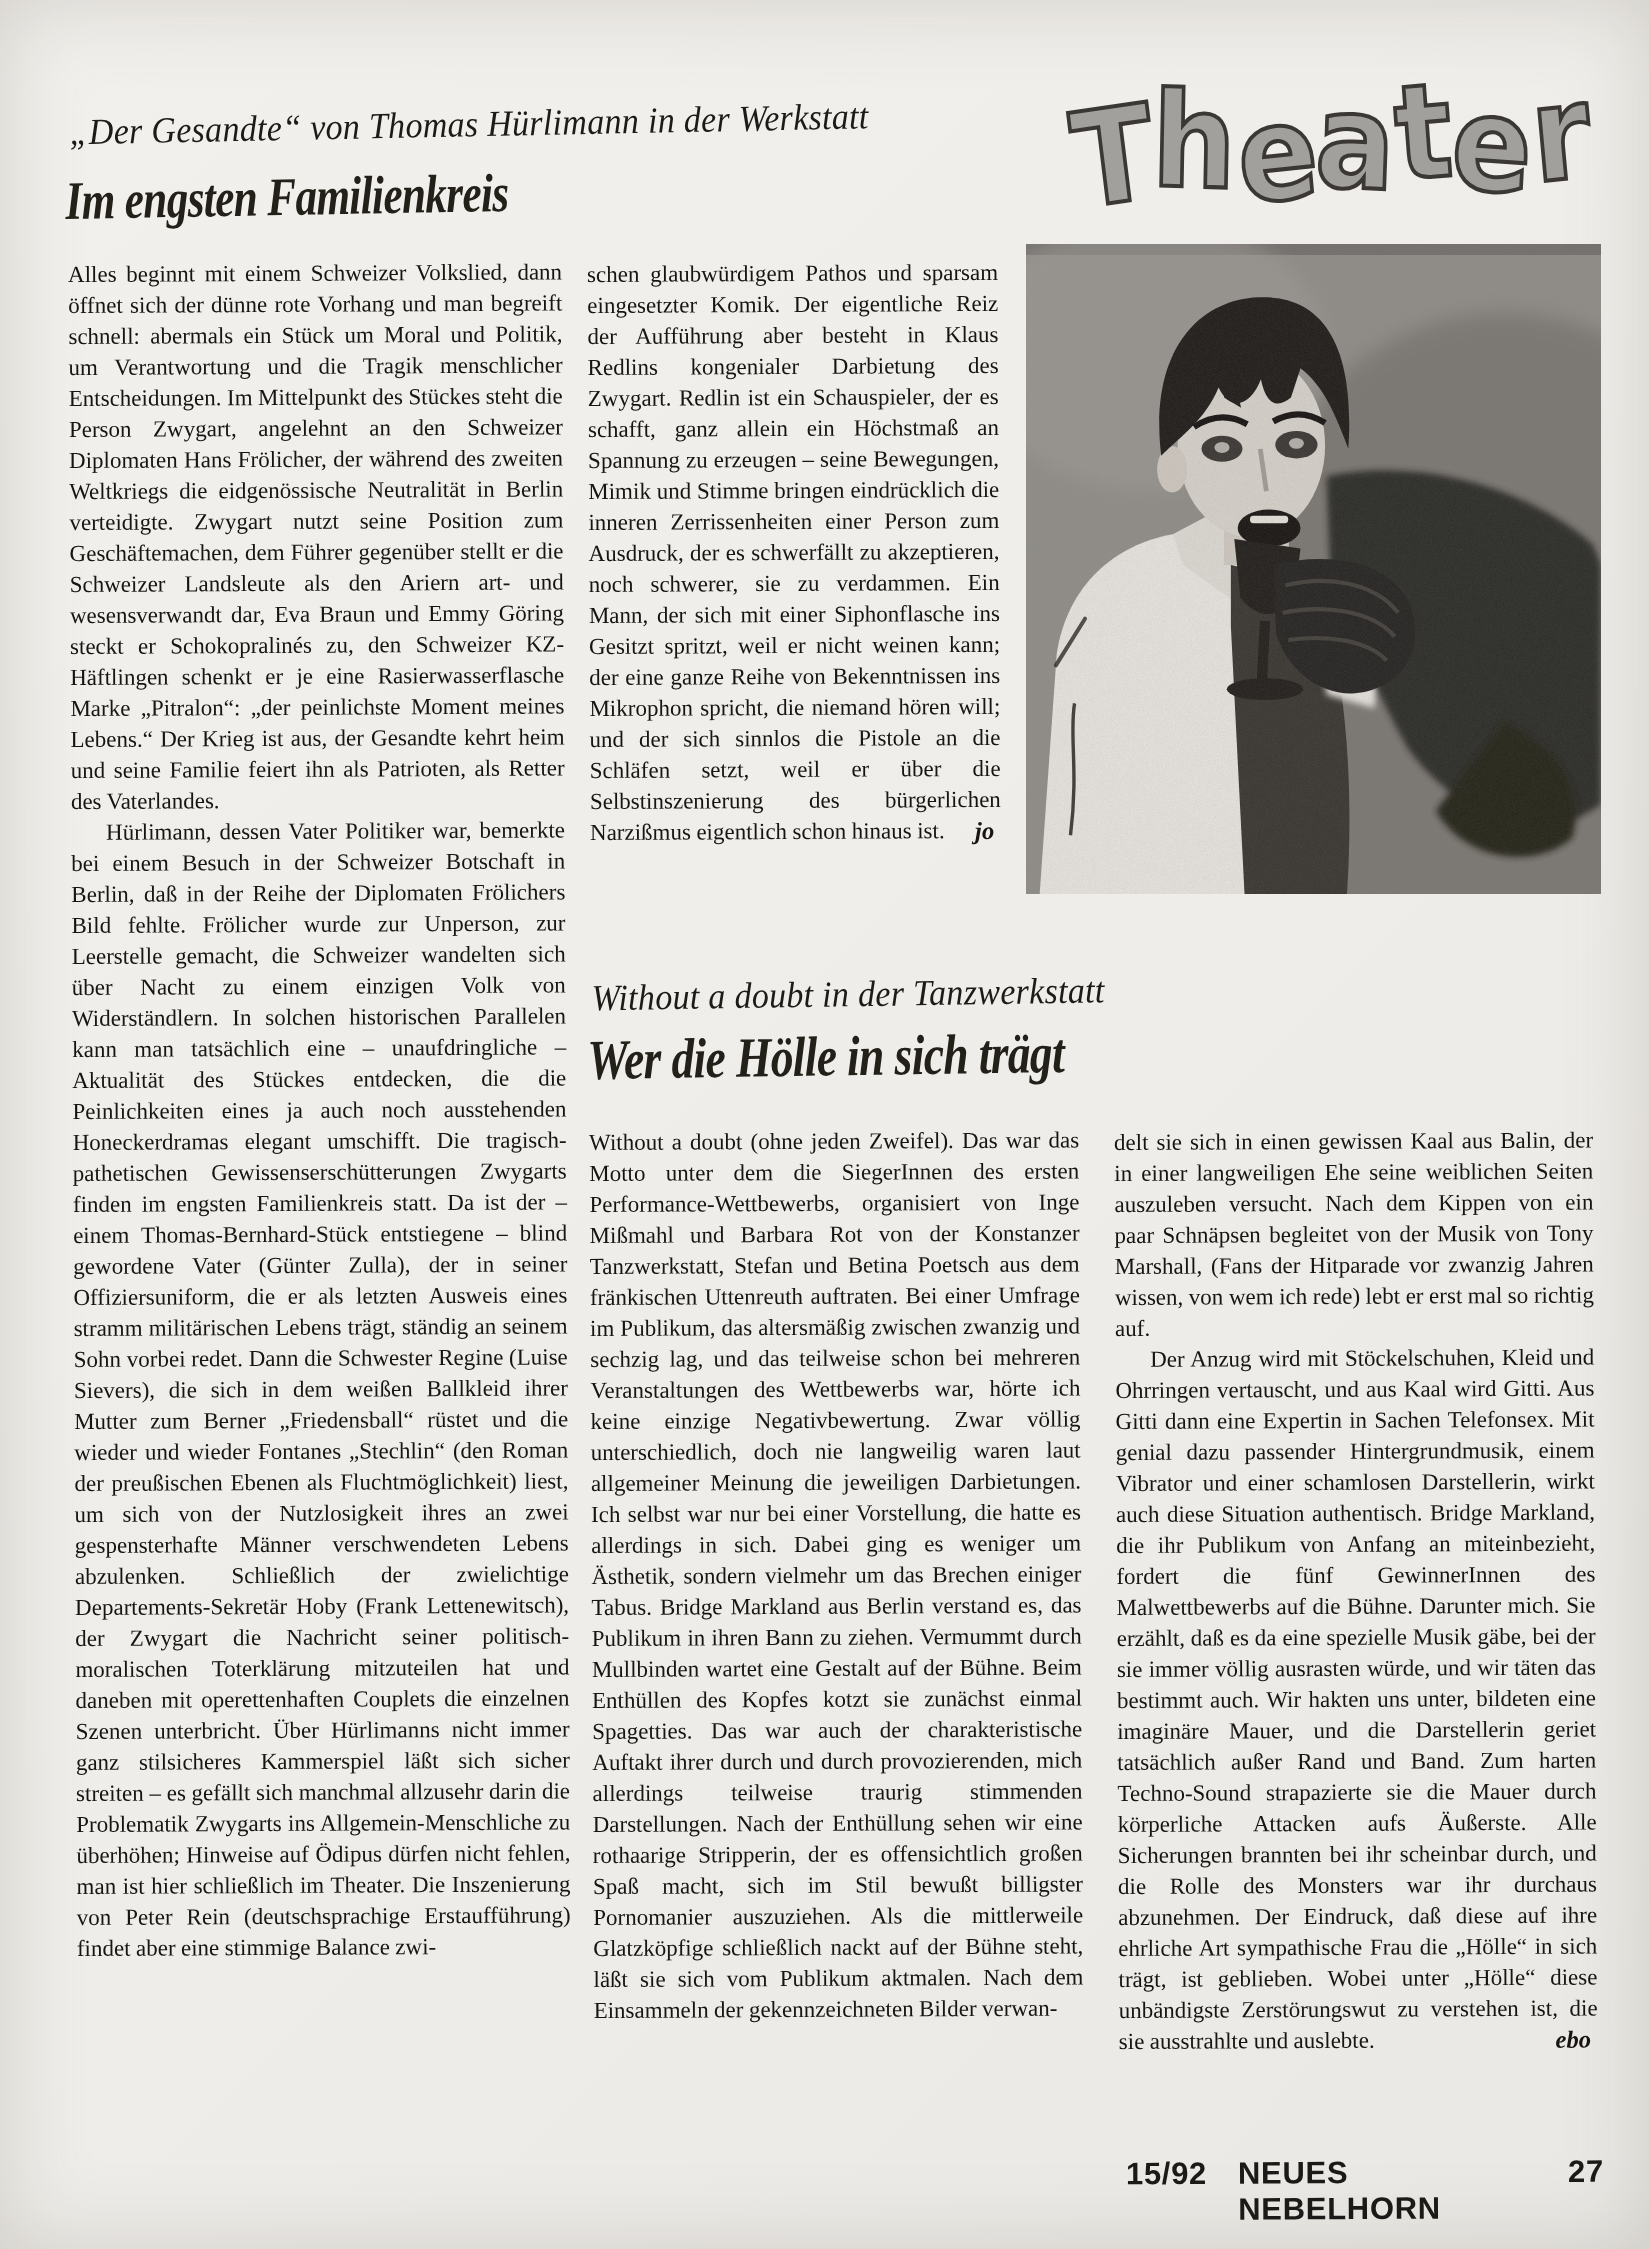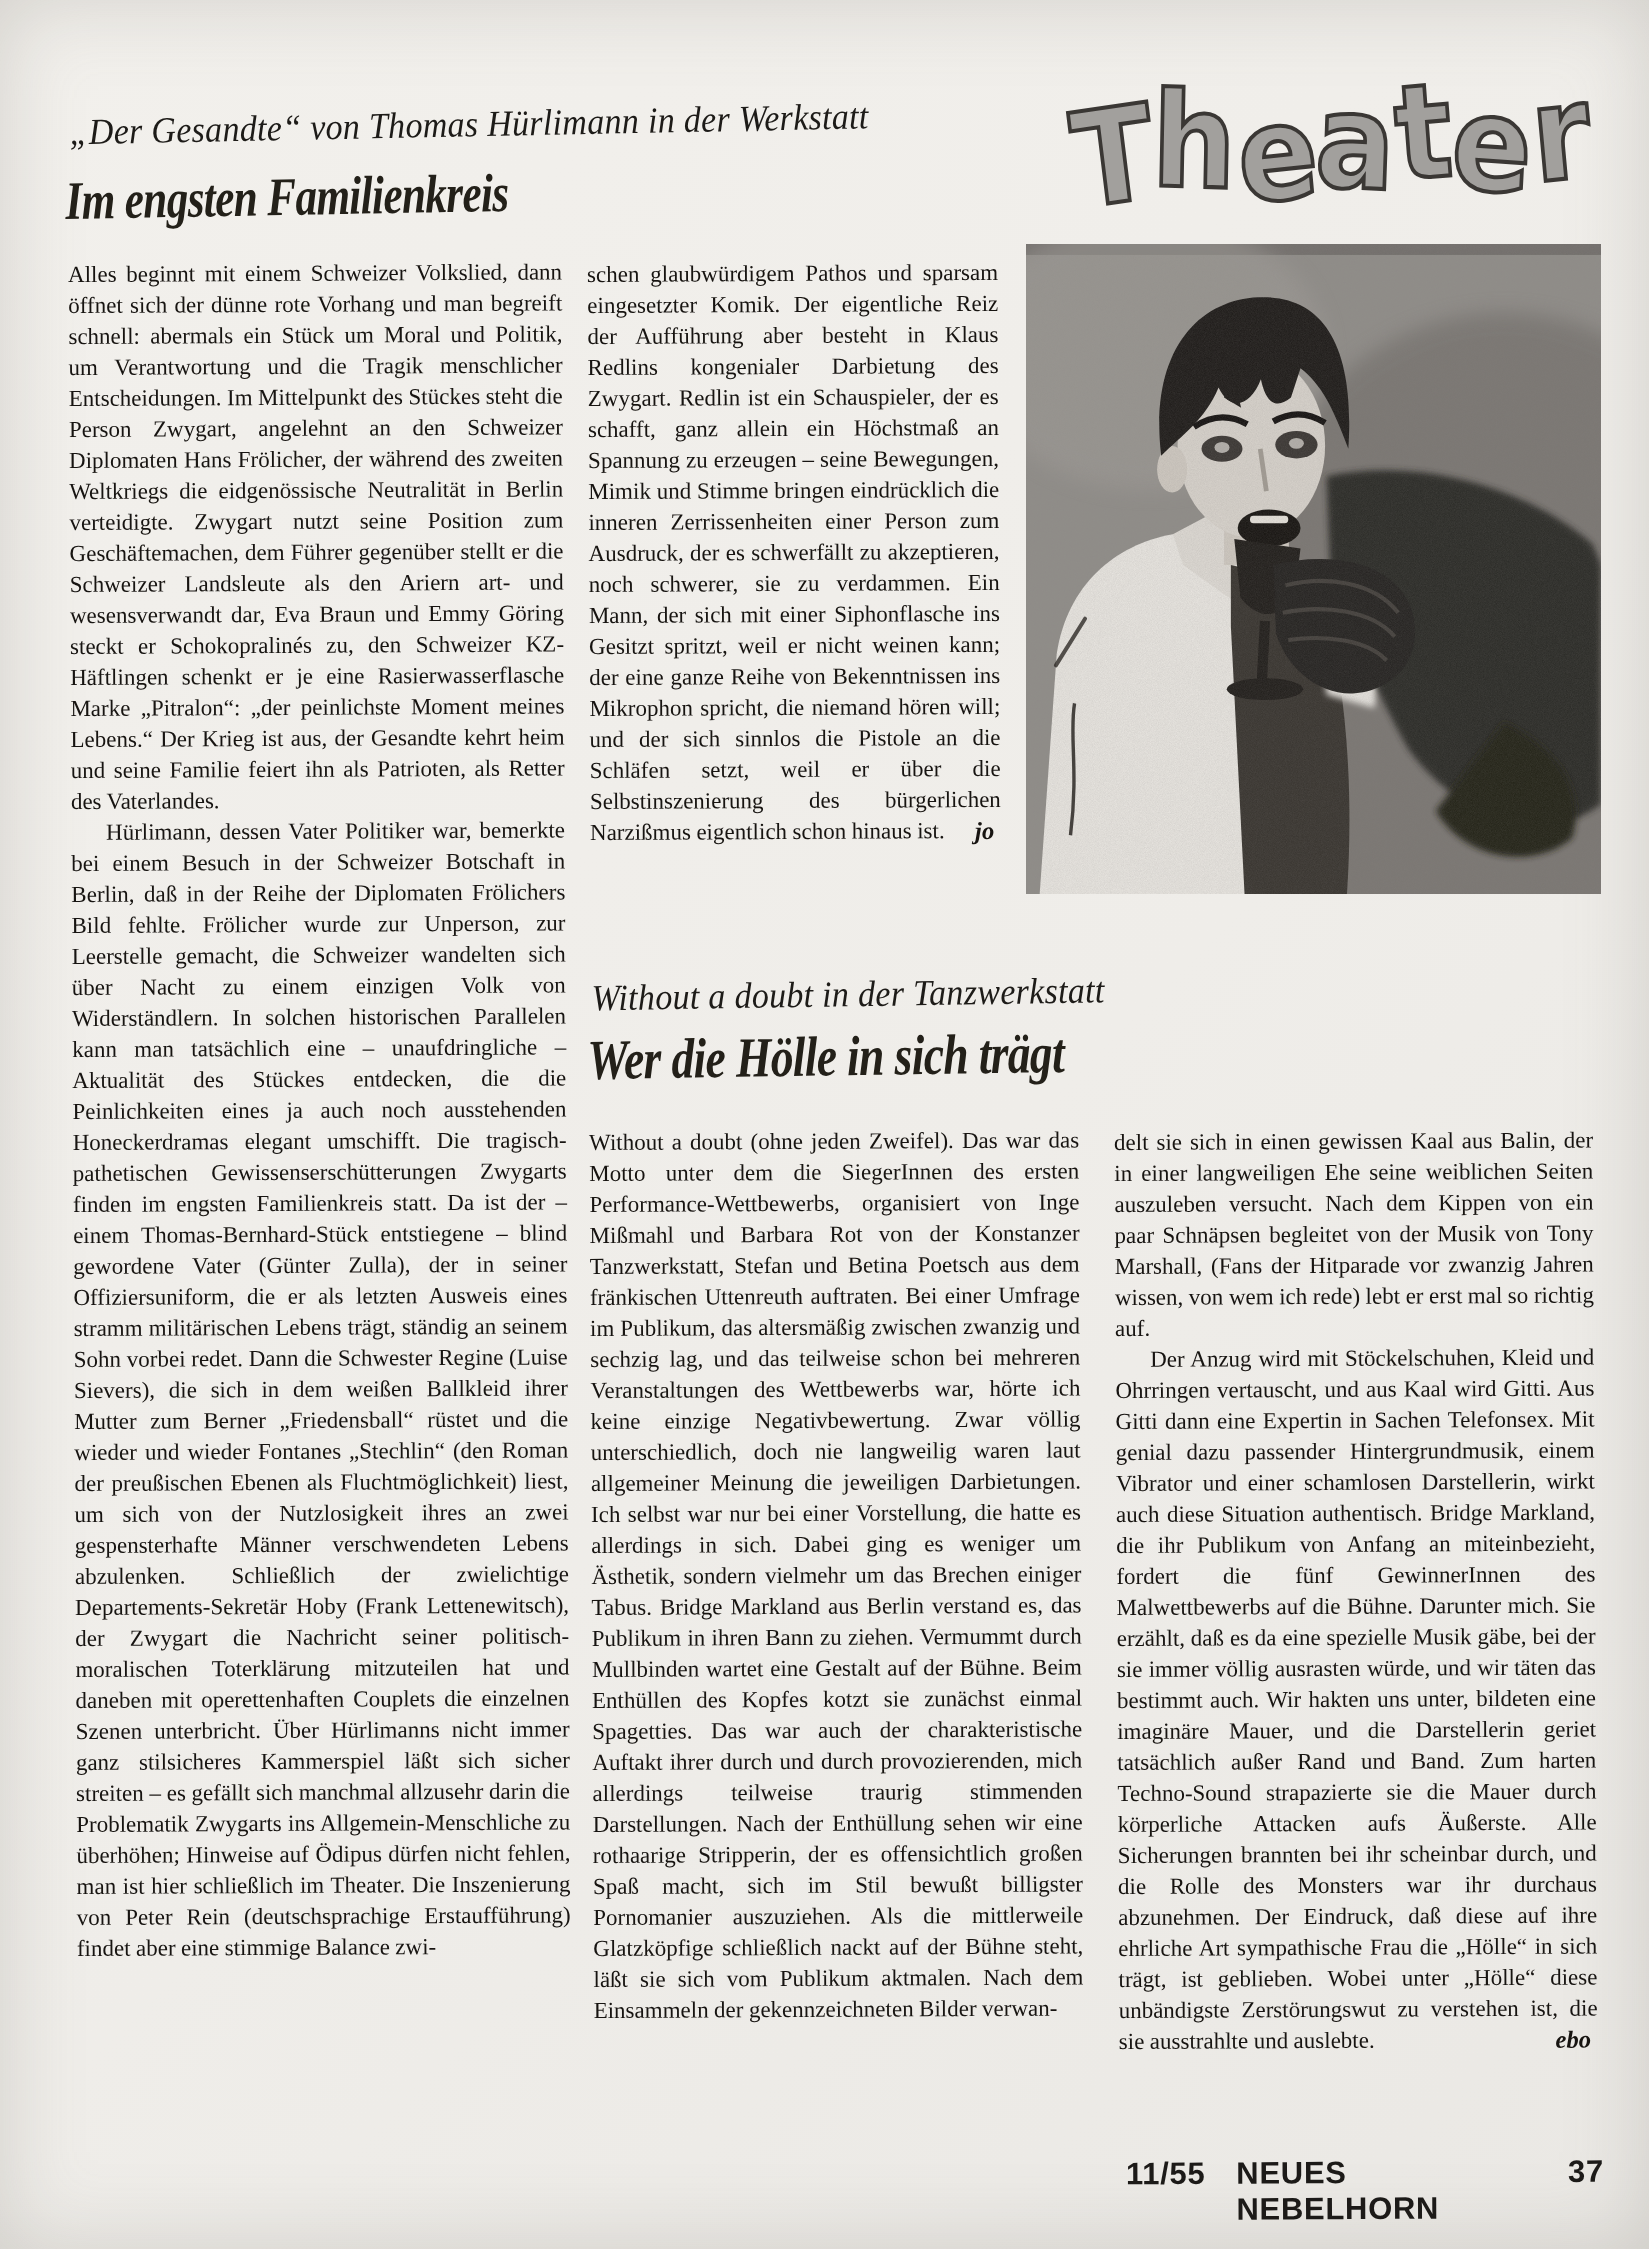--- a/index.html
+++ b/index.html
@@ -173,19 +173,19 @@
     <p class="indent">Der Anzug wird mit Stöckelschuhen, Kleid und Ohrringen vertauscht, und aus Kaal wird Gitti. Aus Gitti dann eine Expertin in Sachen Telefonsex. Mit genial dazu passender Hintergrundmusik, einem Vibrator und einer schamlosen Darstellerin, wirkt auch diese Situation authentisch. Bridge Markland, die ihr Publikum von Anfang an miteinbezieht, fordert die fünf GewinnerInnen des Malwettbewerbs auf die Bühne. Darunter mich. Sie erzählt, daß es da eine spezielle Musik gäbe, bei der sie immer völlig ausrasten würde, und wir täten das bestimmt auch. Wir hakten uns unter, bildeten eine imaginäre Mauer, und die Darstellerin geriet tatsächlich außer Rand und Band. Zum harten Techno-Sound strapazierte sie die Mauer durch körperliche Attacken aufs Äußerste. Alle Sicherungen brannten bei ihr scheinbar durch, und die Rolle des Monsters war ihr durchaus abzunehmen. Der Eindruck, daß diese auf ihre ehrliche Art sympathische Frau die „Hölle“ in sich trägt, ist geblieben. Wobei unter „Hölle“ diese unbändigste Zerstörungswut zu verstehen ist, die sie ausstrahlte und auslebte.</p>
     <div class="sig">ebo</div>
   </div>
 
   <div id="slash-mark"></div>
   <svg id="pen-stroke" viewBox="0 0 30 200">
     <path d="M14,2 C6,48 20,100 8,196" stroke="#2a2723" stroke-width="5" fill="none" opacity=".85"></path>
   </svg>
 
   <div id="footer">
-    <span>11/55</span>
+    <span>15/92</span>
     <span>NEUES NEBELHORN</span>
-    <span>37</span>
+    <span>27</span>
   </div>
 
 </div>
 
 
 </body></html>

